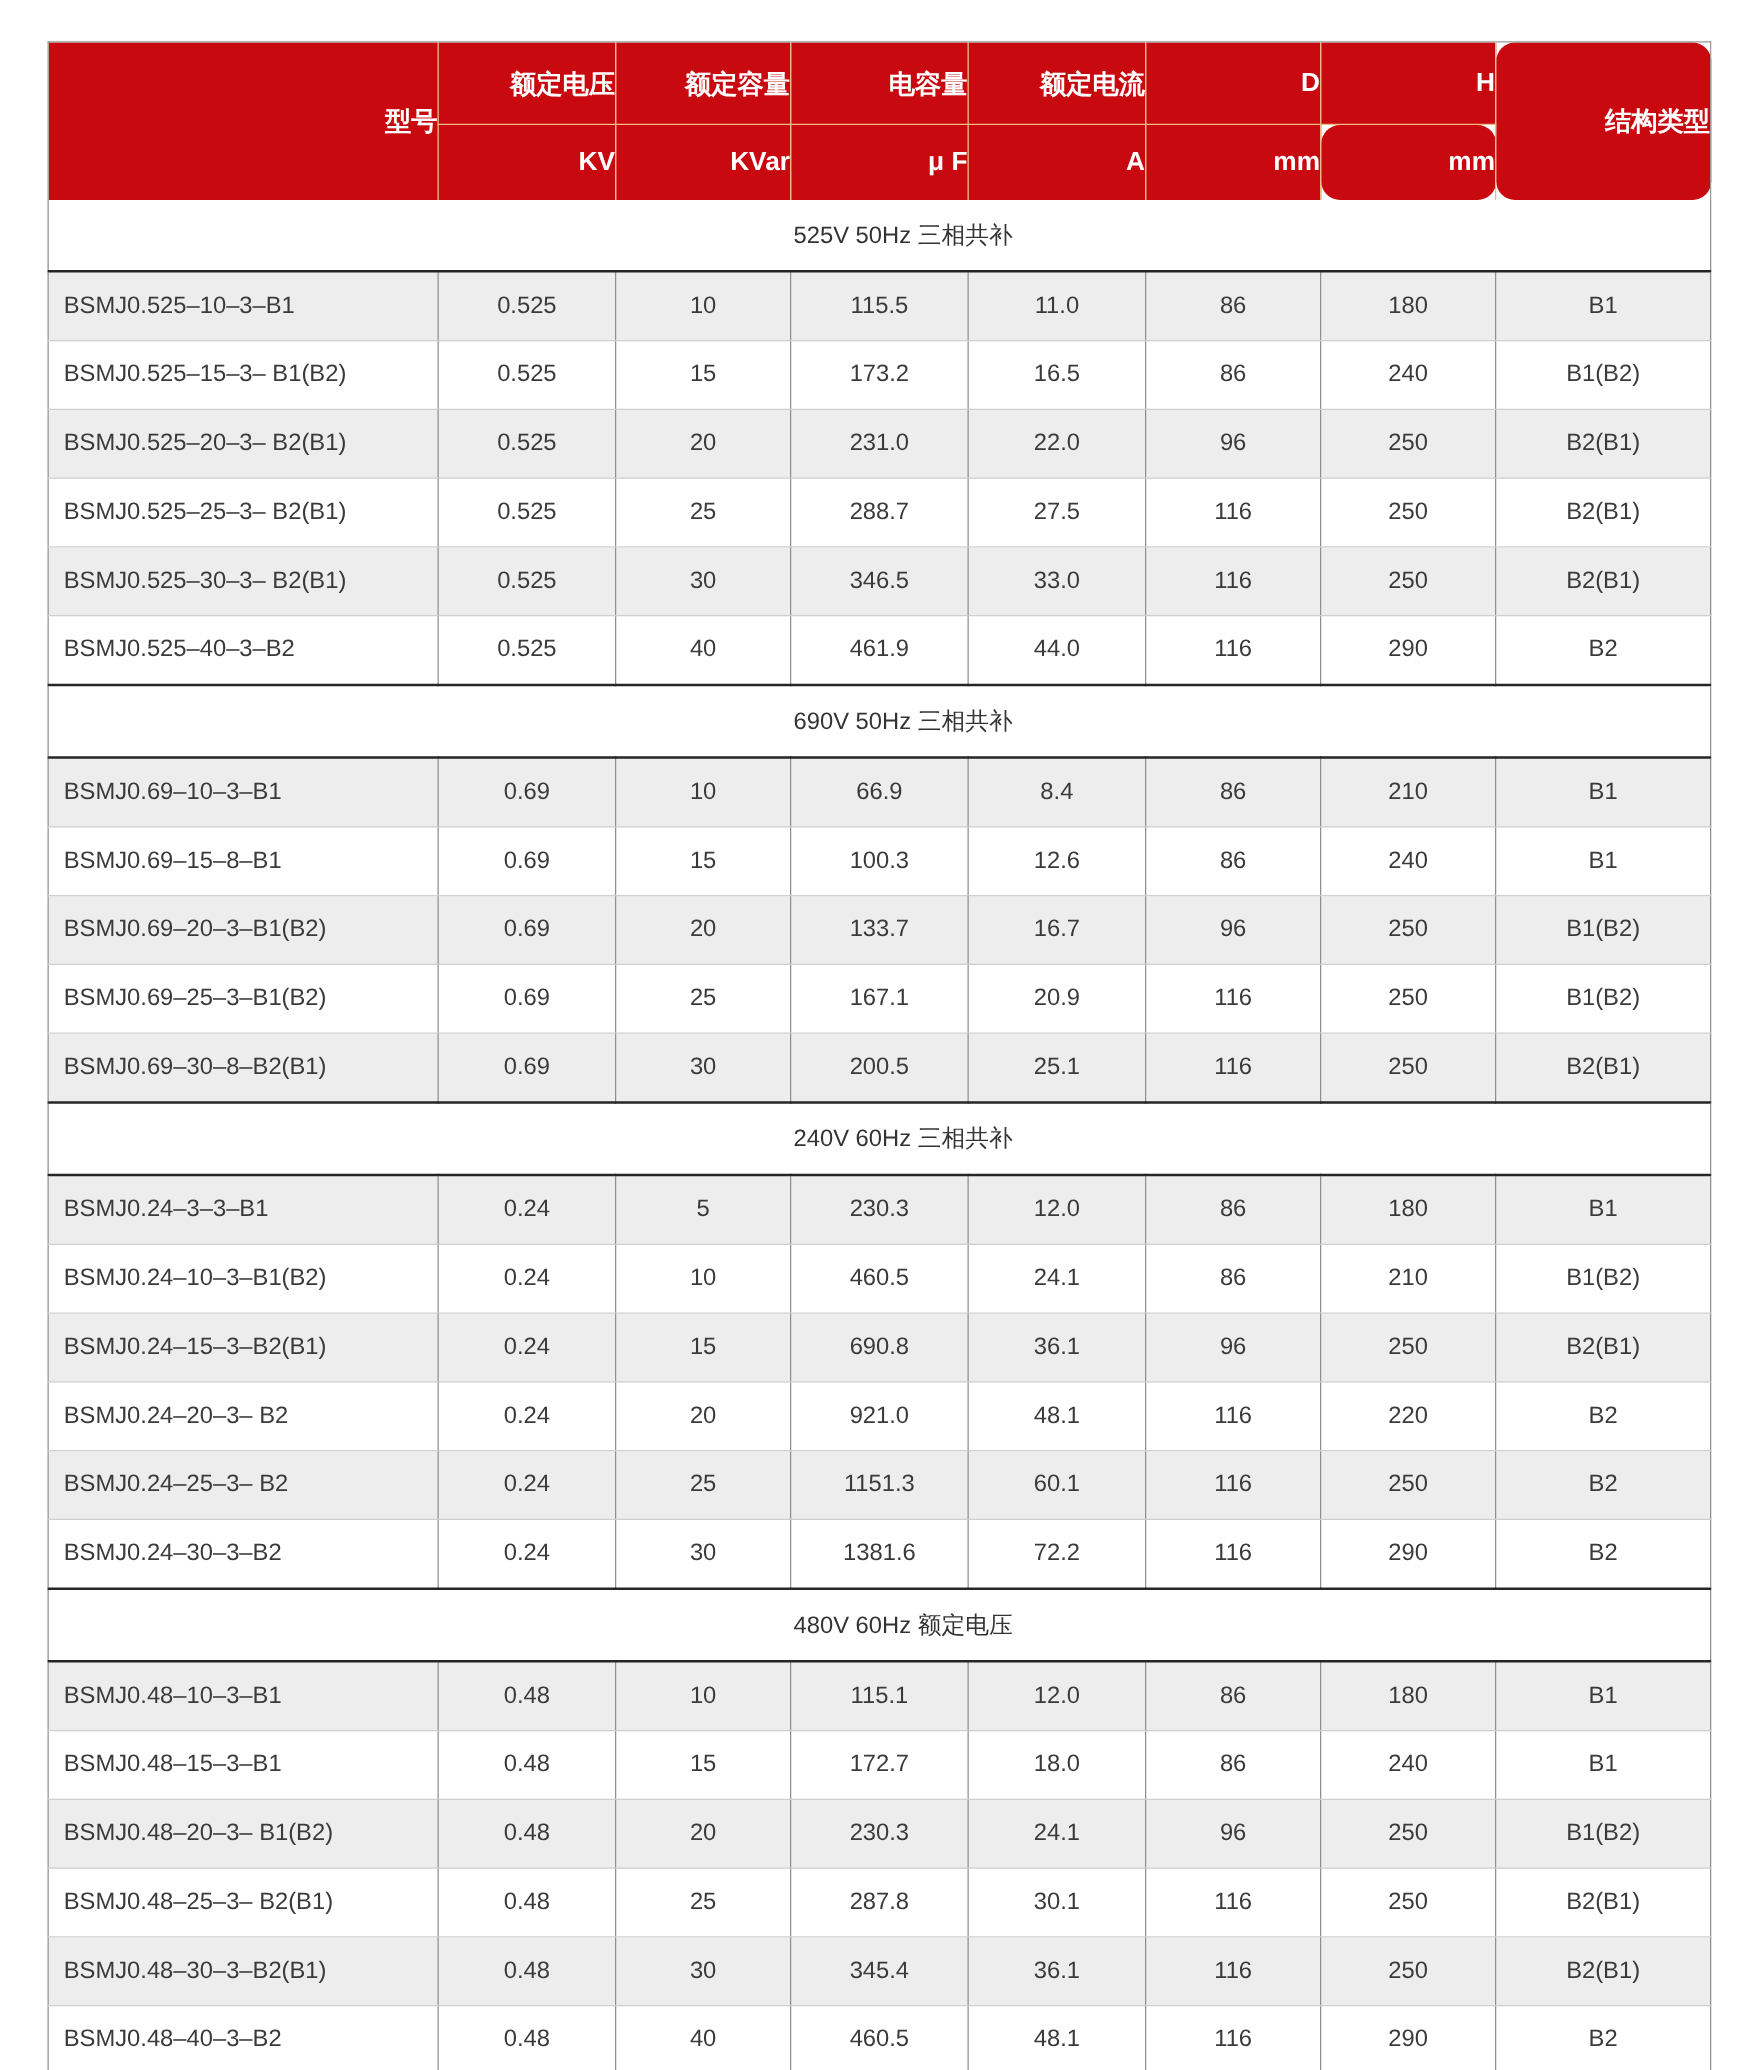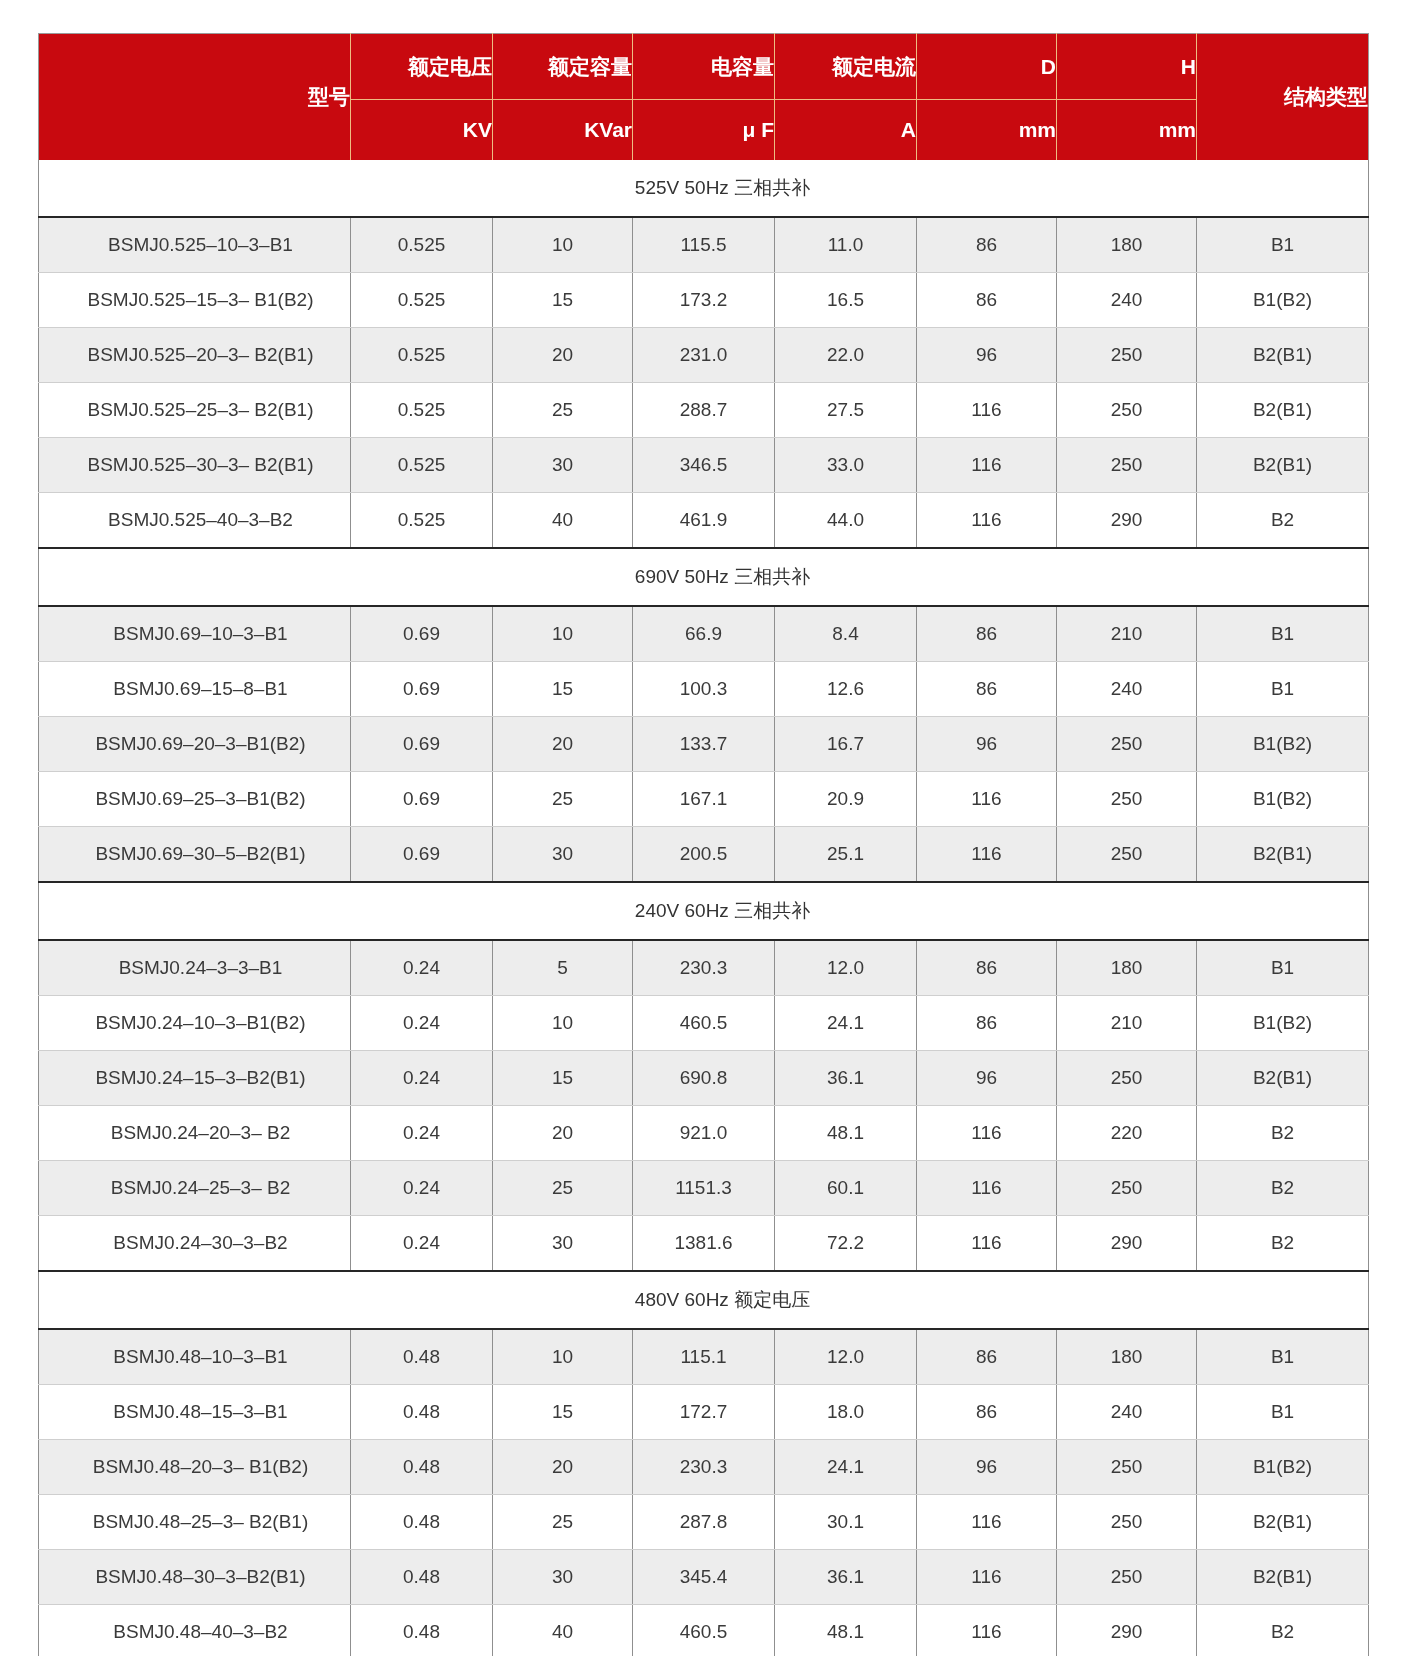--- a/index.html
+++ b/index.html
@@ -31,39 +31,39 @@
     font-weight: 600;
     text-align: right;
     vertical-align: middle;
     border: 1px solid var(--header-divider, #eebc82);
     padding: 0;
   }
   thead tr.h-top th { height: 65px; }
   thead tr.h-bottom th { height: 60px; }
   thead tr.h-top th { border-top: 1px solid #9a9a9a; }
   thead th:first-child { border-left: 1px solid #9a9a9a; }
-  thead th:last-child { border-right: 1px solid #9a9a9a; }
+  thead th:last-child { border-right: 1px solid #9a9a9a; border-radius: 15px; }
   thead tr.h-bottom th, thead th.span2 { border-bottom: none; }
   
   tbody td {
     height: 54px;
     padding: 0;
     text-align: center;
     vertical-align: middle;
     font-size: 19px;
     color: var(--body-text, #3a3a3a);
     background: #ffffff;
     border-left: 1px solid var(--grid-vertical, #8f8f8f);
     border-right: 1px solid var(--grid-vertical, #8f8f8f);
     border-top: 1px solid var(--grid-horizontal, #cfcfcf);
     border-bottom: 1px solid var(--grid-horizontal, #cfcfcf);
   }
   tbody tr.stripe td { background: var(--row-stripe, #ededed); }
   tbody td.model-cell {
-    text-align: center;
+    text-align: left;
     padding-left: 12px;
   }
   tbody tr.section-row td {
     height: 56px;
     background: #ffffff;
     font-size: 19px;
     color: #333333;
     border-top: 2px solid var(--section-border, #262626);
     border-bottom: 2px solid var(--section-border, #262626);
     border-left: 1px solid var(--grid-vertical, #8f8f8f);
@@ -209,21 +209,21 @@
           <td class="model-cell">BSMJ0.69–25–3–B1(B2)</td>
           <td>0.69</td>
           <td>25</td>
           <td>167.1</td>
           <td>20.9</td>
           <td>116</td>
           <td>250</td>
           <td>B1(B2)</td>
         </tr>
         <tr class="stripe">
-          <td class="model-cell">BSMJ0.69–30–5–B2(B1)</td>
+          <td class="model-cell">BSMJ0.69–30–8–B2(B1)</td>
           <td>0.69</td>
           <td>30</td>
           <td>200.5</td>
           <td>25.1</td>
           <td>116</td>
           <td>250</td>
           <td>B2(B1)</td>
         </tr>
         <tr class="section-row">
           <td colspan="8">240V 60Hz 三相共补</td>

